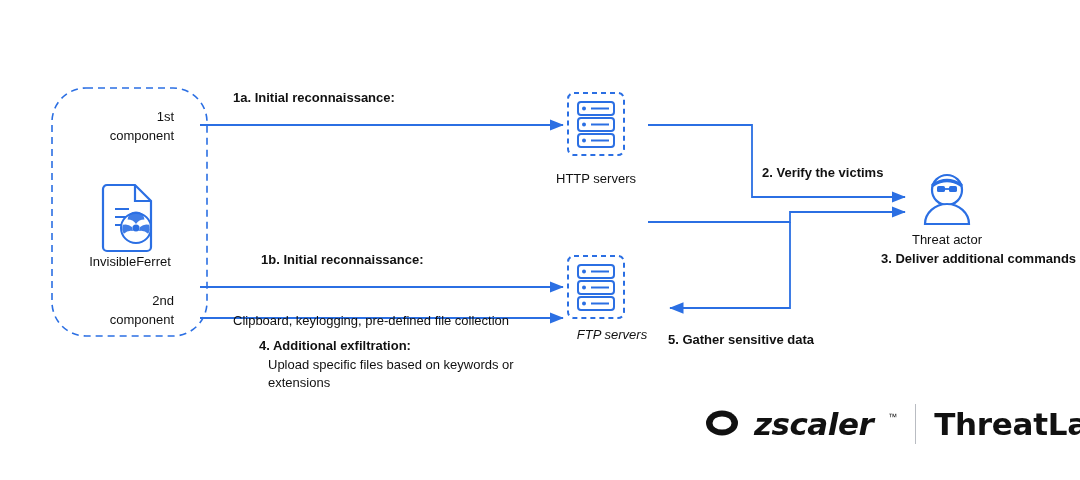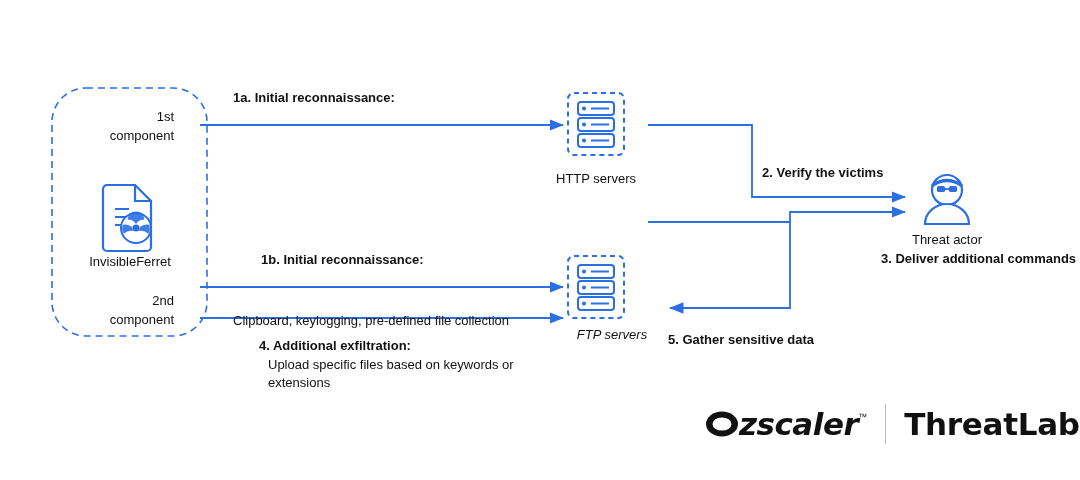--- a/index.html
+++ b/index.html
@@ -58,22 +58,22 @@
     align-items: center;
     gap: 18px;
   }
   .brand-divider {
     width: 1px;
     height: 40px;
     background: #b9bcc2;
   }
   .zscaler-wrap {
     display: flex;
-    align-items: center;
-    gap: 0;
+    align-items: flex-start;
+    gap: 15px;
   }
   .zscaler-text {
     font-family: "DejaVu Sans", sans-serif;
     font-weight: bold;
     font-style: italic;
     font-size: 31px;
     letter-spacing: -0.5px;
     color: #111111;
   }
   .tm {

